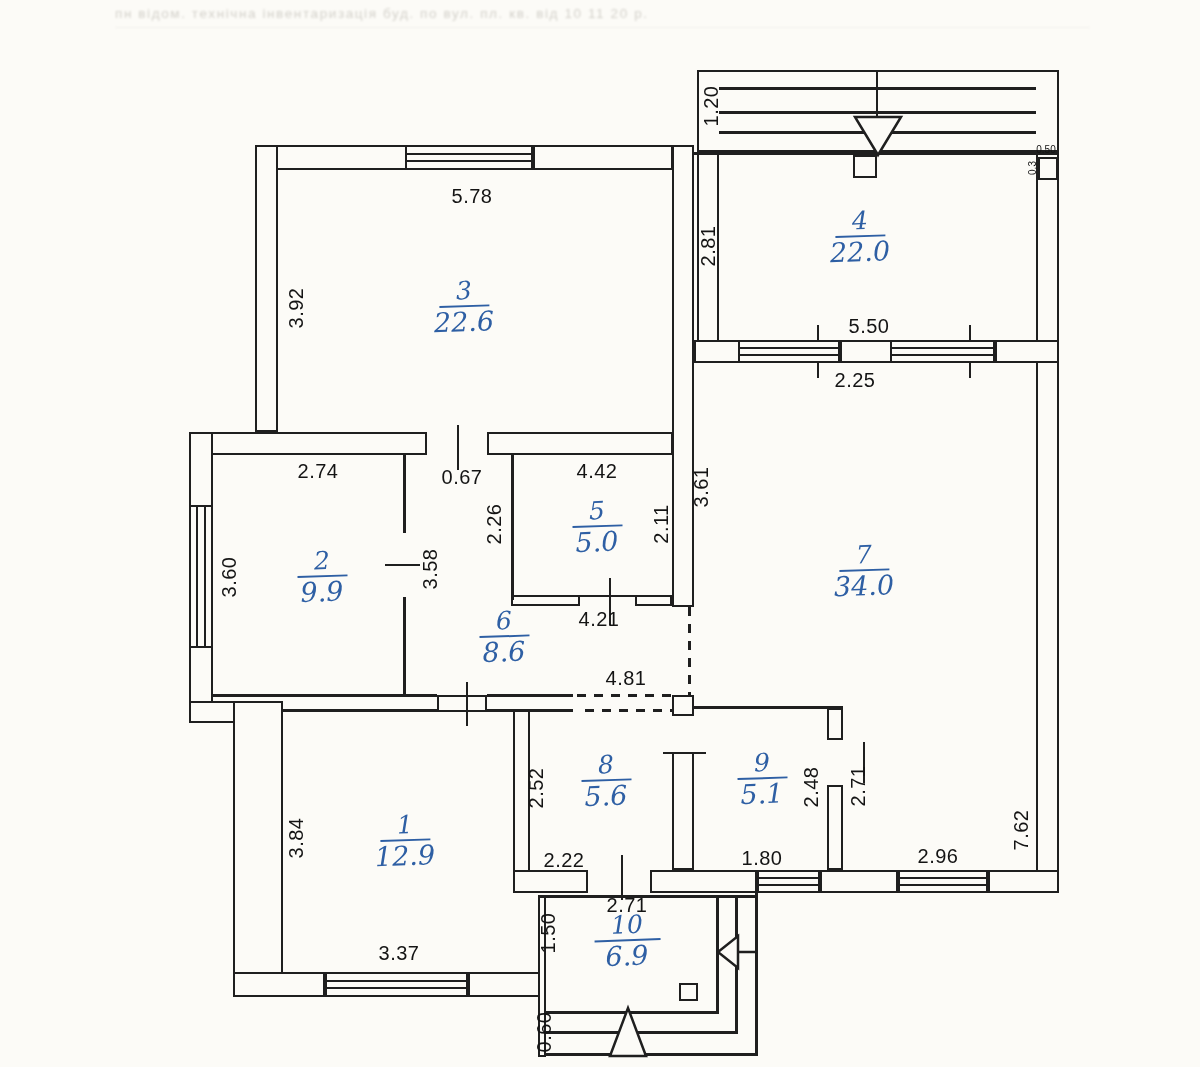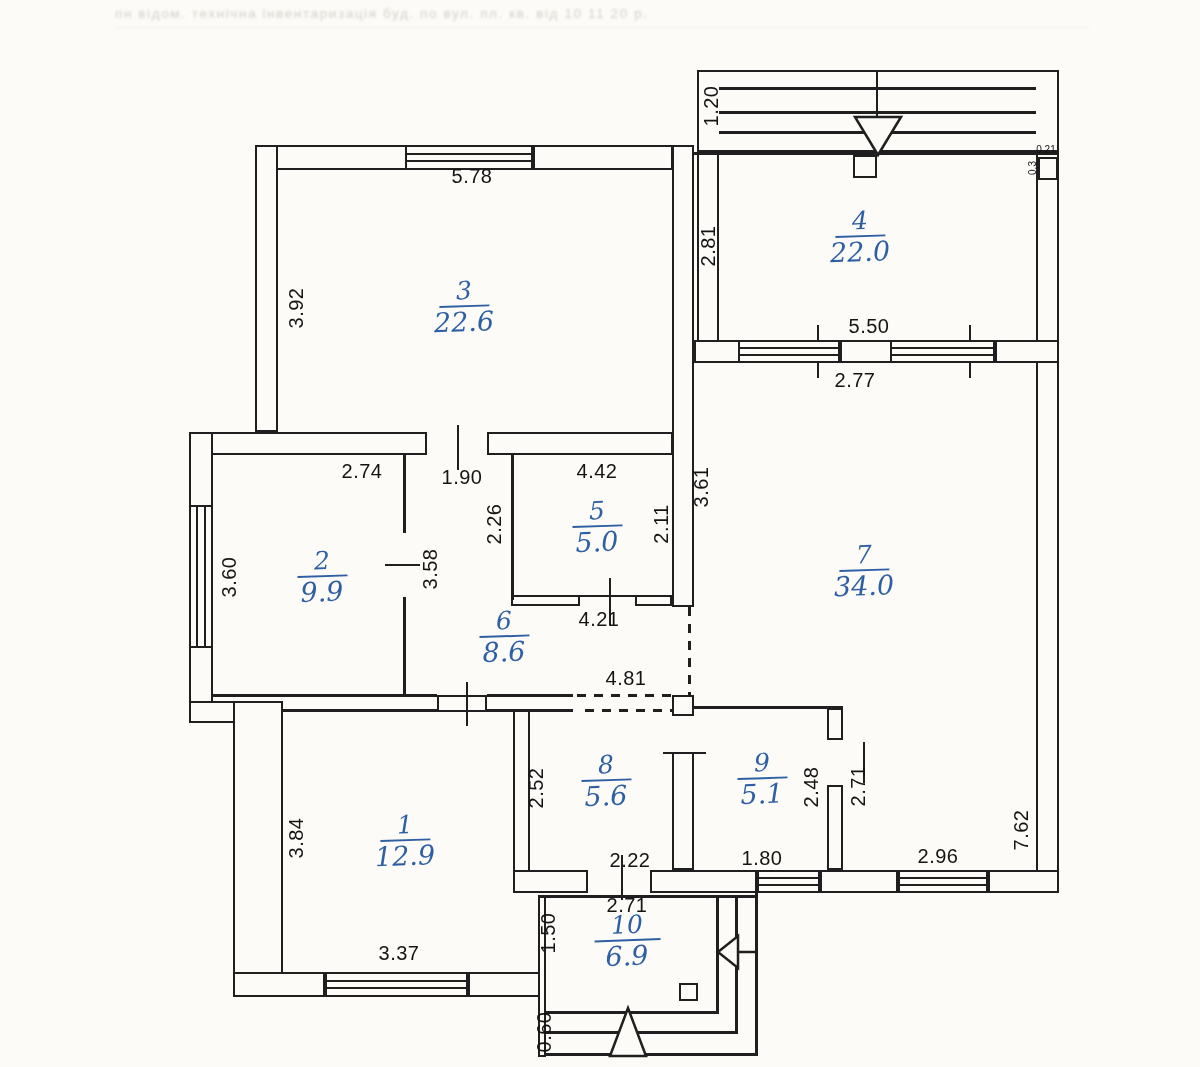--- a/index.html
+++ b/index.html
@@ -145,43 +145,43 @@
 <div class="room-label" style="left: 405px; top: 842px;"><span class="num">1</span><div class="ar">12.9</div></div>
     <div class="room-label" style="left: 322px; top: 578px;"><span class="num">2</span><div class="ar">9.9</div></div>
     <div class="room-label" style="left: 464px; top: 308px;"><span class="num">3</span><div class="ar">22.6</div></div>
     <div class="room-label" style="left: 860px; top: 238px;"><span class="num">4</span><div class="ar">22.0</div></div>
     <div class="room-label" style="left: 597px; top: 528px;"><span class="num">5</span><div class="ar">5.0</div></div>
     <div class="room-label" style="left: 504px; top: 638px;"><span class="num">6</span><div class="ar">8.6</div></div>
     <div class="room-label" style="left: 864px; top: 572px;"><span class="num">7</span><div class="ar">34.0</div></div>
     <div class="room-label" style="left: 606px; top: 782px;"><span class="num">8</span><div class="ar">5.6</div></div>
     <div class="room-label" style="left: 762px; top: 780px;"><span class="num">9</span><div class="ar">5.1</div></div>
     <div class="room-label" style="left: 627px; top: 942px;"><span class="num">10</span><div class="ar">6.9</div></div>
-    <div class="dim" style="left: 472px; top: 176px; text-align: center;">5.78</div>
+    <div class="dim" style="left: 472px; top: 196px; text-align: center;">5.78</div>
     <div class="dim rot" style="left: 296px; top: 308px;">3.92</div>
     <div class="dim rot" style="left: 711px; top: 106px;">1.20</div>
     <div class="dim rot" style="left: 708px; top: 246px;">2.81</div>
-    <div class="dim small" style="left: 1046px; top: 149px;">0.21</div>
+    <div class="dim small" style="left: 1046px; top: 149px;">0.50</div>
     <div class="dim rot small" style="left: 1032px; top: 168px;">0.3</div>
     <div class="dim" style="left: 869px; top: 326px;">5.50</div>
-    <div class="dim" style="left: 855px; top: 380px;">2.77</div>
-    <div class="dim" style="left: 318px; top: 471px; margin-left: 44px;">2.74</div>
-    <div class="dim" style="left: 462px; top: 477px;">1.90</div>
+    <div class="dim" style="left: 855px; top: 380px;">2.25</div>
+    <div class="dim" style="left: 318px; top: 471px;">2.74</div>
+    <div class="dim" style="left: 462px; top: 477px;">0.67</div>
     <div class="dim" style="left: 597px; top: 471px;">4.42</div>
     <div class="dim rot" style="left: 701px; top: 487px;">3.61</div>
     <div class="dim rot" style="left: 494px; top: 524px;">2.26</div>
     <div class="dim rot" style="left: 661px; top: 524px;">2.11</div>
     <div class="dim rot" style="left: 229px; top: 577px;">3.60</div>
     <div class="dim rot" style="left: 430px; top: 569px;">3.58</div>
     <div class="dim" style="left: 599px; top: 619px;">4.21</div>
     <div class="dim" style="left: 626px; top: 678px;">4.81</div>
     <div class="dim rot" style="left: 1021px; top: 830px;">7.62</div>
     <div class="dim rot" style="left: 536px; top: 788px;">2.52</div>
     <div class="dim rot" style="left: 811px; top: 787px;">2.48</div>
     <div class="dim rot" style="left: 858px; top: 786px;">2.71</div>
     <div class="dim rot" style="left: 296px; top: 838px;">3.84</div>
-    <div class="dim" style="left: 630px; top: 860px;">2.22</div>
+    <div class="dim" style="left: 564px; top: 860px;">2.22</div>
     <div class="dim" style="left: 762px; top: 858px;">1.80</div>
     <div class="dim" style="left: 938px; top: 856px;">2.96</div>
     <div class="dim" style="left: 399px; top: 953px;">3.37</div>
     <div class="dim" style="left: 627px; top: 905px;">2.71</div>
     <div class="dim rot" style="left: 548px; top: 933px;">1.50</div>
     <div class="dim rot" style="left: 544px; top: 1032px;">0.60</div>
   </div>
 
 </body></html>

